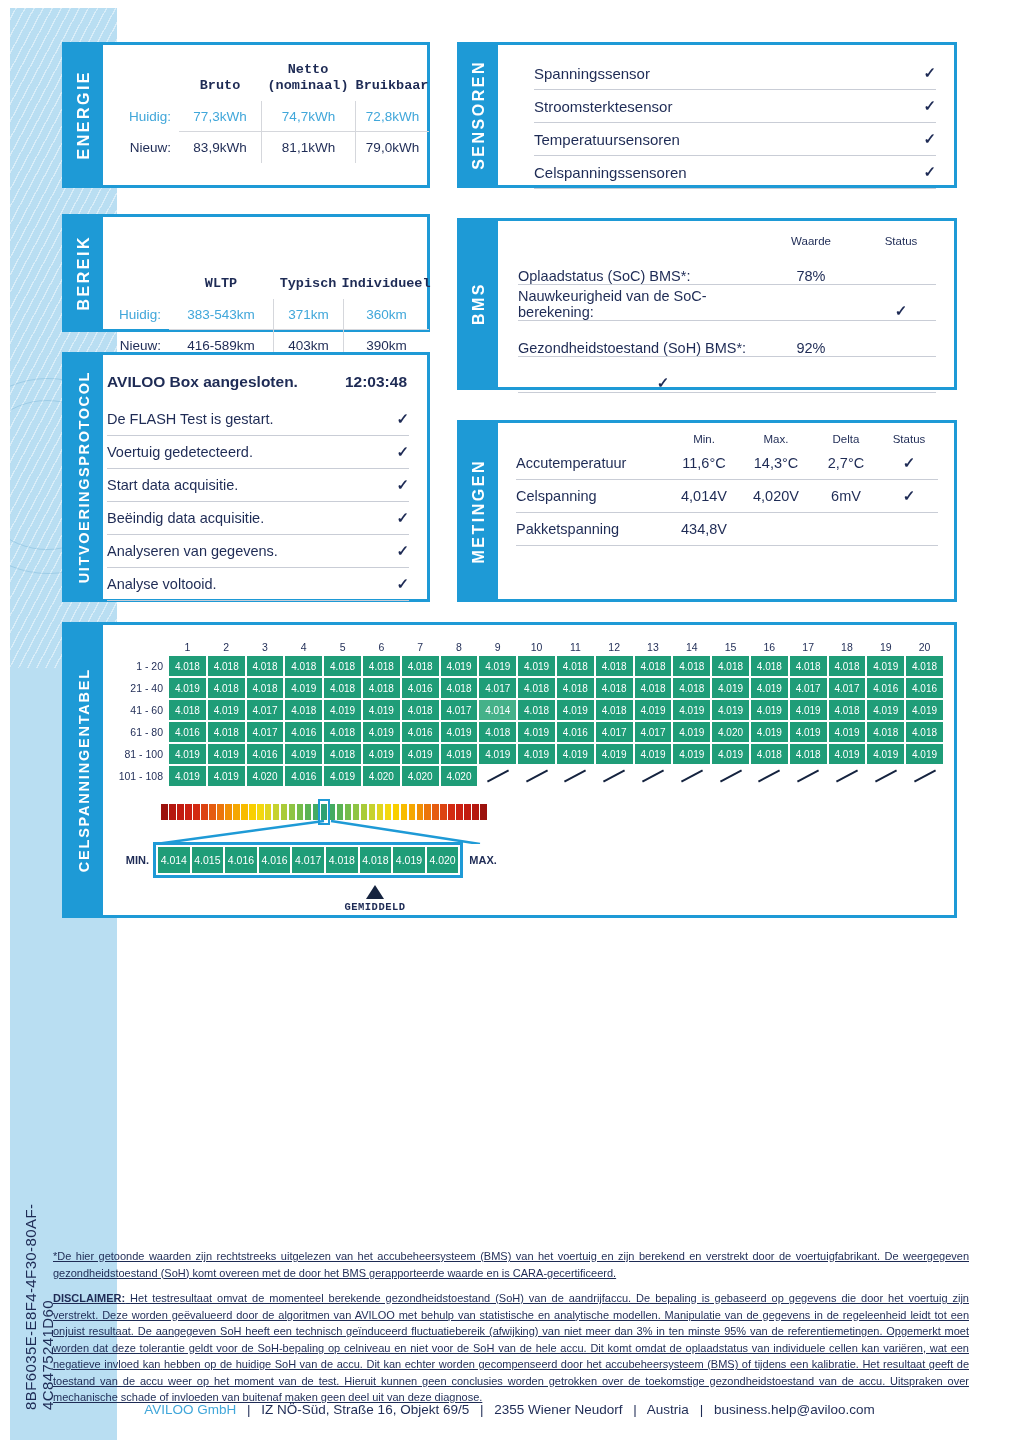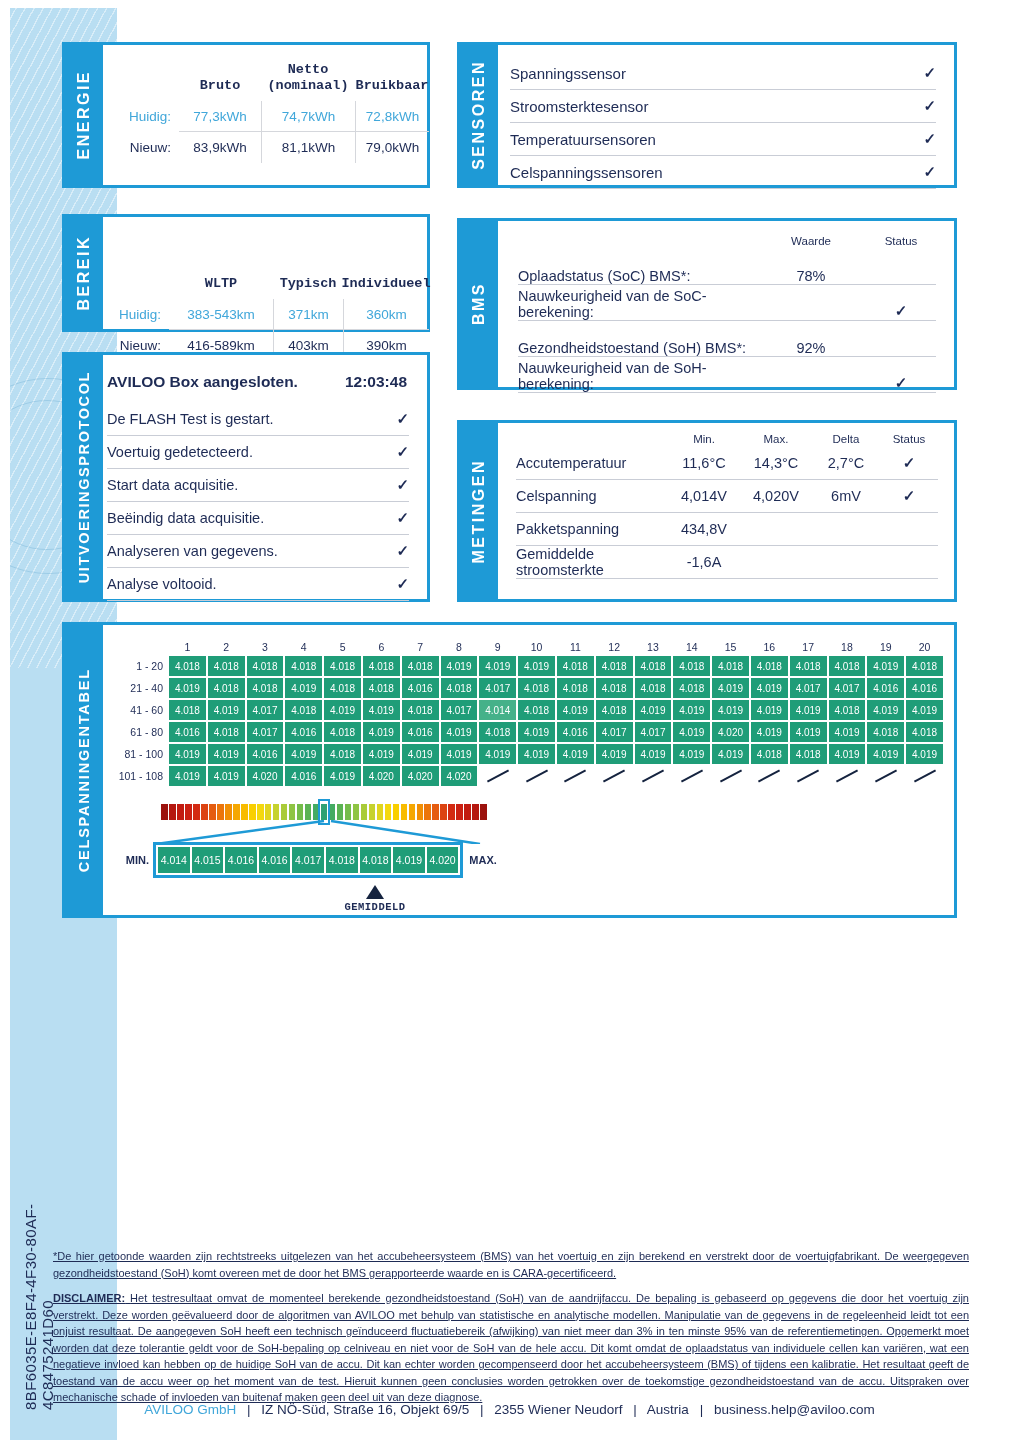--- a/index.html
+++ b/index.html
@@ -35,21 +35,21 @@
   .gc{height:31px; display:flex; align-items:center; justify-content:center;}
   .glabel{justify-content:flex-end; padding-right:8px;}
   .vline{border-left:1px solid #d5d7dc;}
   .hline{border-bottom:1px solid #d5d7dc;}
   .cyan{color:var(--cyan);}
 
   
   .check{color:var(--navy); font-weight:bold; font-size:15px;}
   .urow{display:flex; align-items:center; justify-content:space-between; border-bottom:1px solid var(--line); font-size:15px;}
 
-  .sens-body{padding:12px 18px 0 12px;}
+  .sens-body{padding:12px 18px 0 36px;}
   .sens-body .urow{height:33px;}
 
   .bms-body{padding:6px 18px 0 20px; font-size:14.5px;}
   .colhead{display:flex; font-size:11.5px; padding:8px 0 2px;}
   .colhead .sp{flex:1;}
   .w-waarde{width:110px; text-align:center; flex:none;}
   .w-status{width:70px; text-align:center; flex:none;}
   .bms-row{display:flex; align-items:flex-end; height:36px; border-bottom:1px solid var(--line);}
   .bms-row .lbl{flex:1;}
 
@@ -200,21 +200,20 @@
         <span class="lbl">Nauwkeurigheid van de SoC-berekening:</span>
         <span class="w-waarde"></span>
         <span class="w-status check">✓</span>
       </div>
       <div class="bms-row">
         <span class="lbl">Gezondheidstoestand (SoH) BMS*:</span>
         <span class="w-waarde">92%</span>
         <span class="w-status"></span>
       </div>
       <div class="bms-row">
-        <span class="lbl">Nauwkeurigheid van de SoH-berekening:</span>
         <span class="w-waarde"></span>
         <span class="w-status check">✓</span>
       </div>
     </div>
   </div>
 
   <div class="panel" style="left:62px; top:352px; width:368px; height:250px;">
     <div class="plabel">
       <span style="font-size:14.5px; letter-spacing:1.6px;">UITVOERINGSPROTOCOL</span>
     </div>
@@ -272,27 +271,20 @@
       <div class="met-row">
         <span class="lbl">Celspanning</span>
         <span class="w-min">4,014V</span>
         <span class="w-max">4,020V</span>
         <span class="w-delta">6mV</span>
         <span class="w-st check">✓</span>
       </div>
       <div class="met-row">
         <span class="lbl">Pakketspanning</span>
         <span class="w-min">434,8V</span>
-        <span class="w-max"></span>
-        <span class="w-delta"></span>
-        <span class="w-st"></span>
-      </div>
-      <div class="met-row">
-        <span class="lbl">Gemiddelde stroomsterkte</span>
-        <span class="w-min">-1,6A</span>
         <span class="w-max"></span>
         <span class="w-delta"></span>
         <span class="w-st"></span>
       </div>
     </div>
   </div>
 
   <div class="panel" style="left:62px; top:622px; width:895px; height:296px;">
     <div class="plabel">
       <span style="font-size:14.5px; letter-spacing:1.8px;">CELSPANNINGENTABEL</span>

